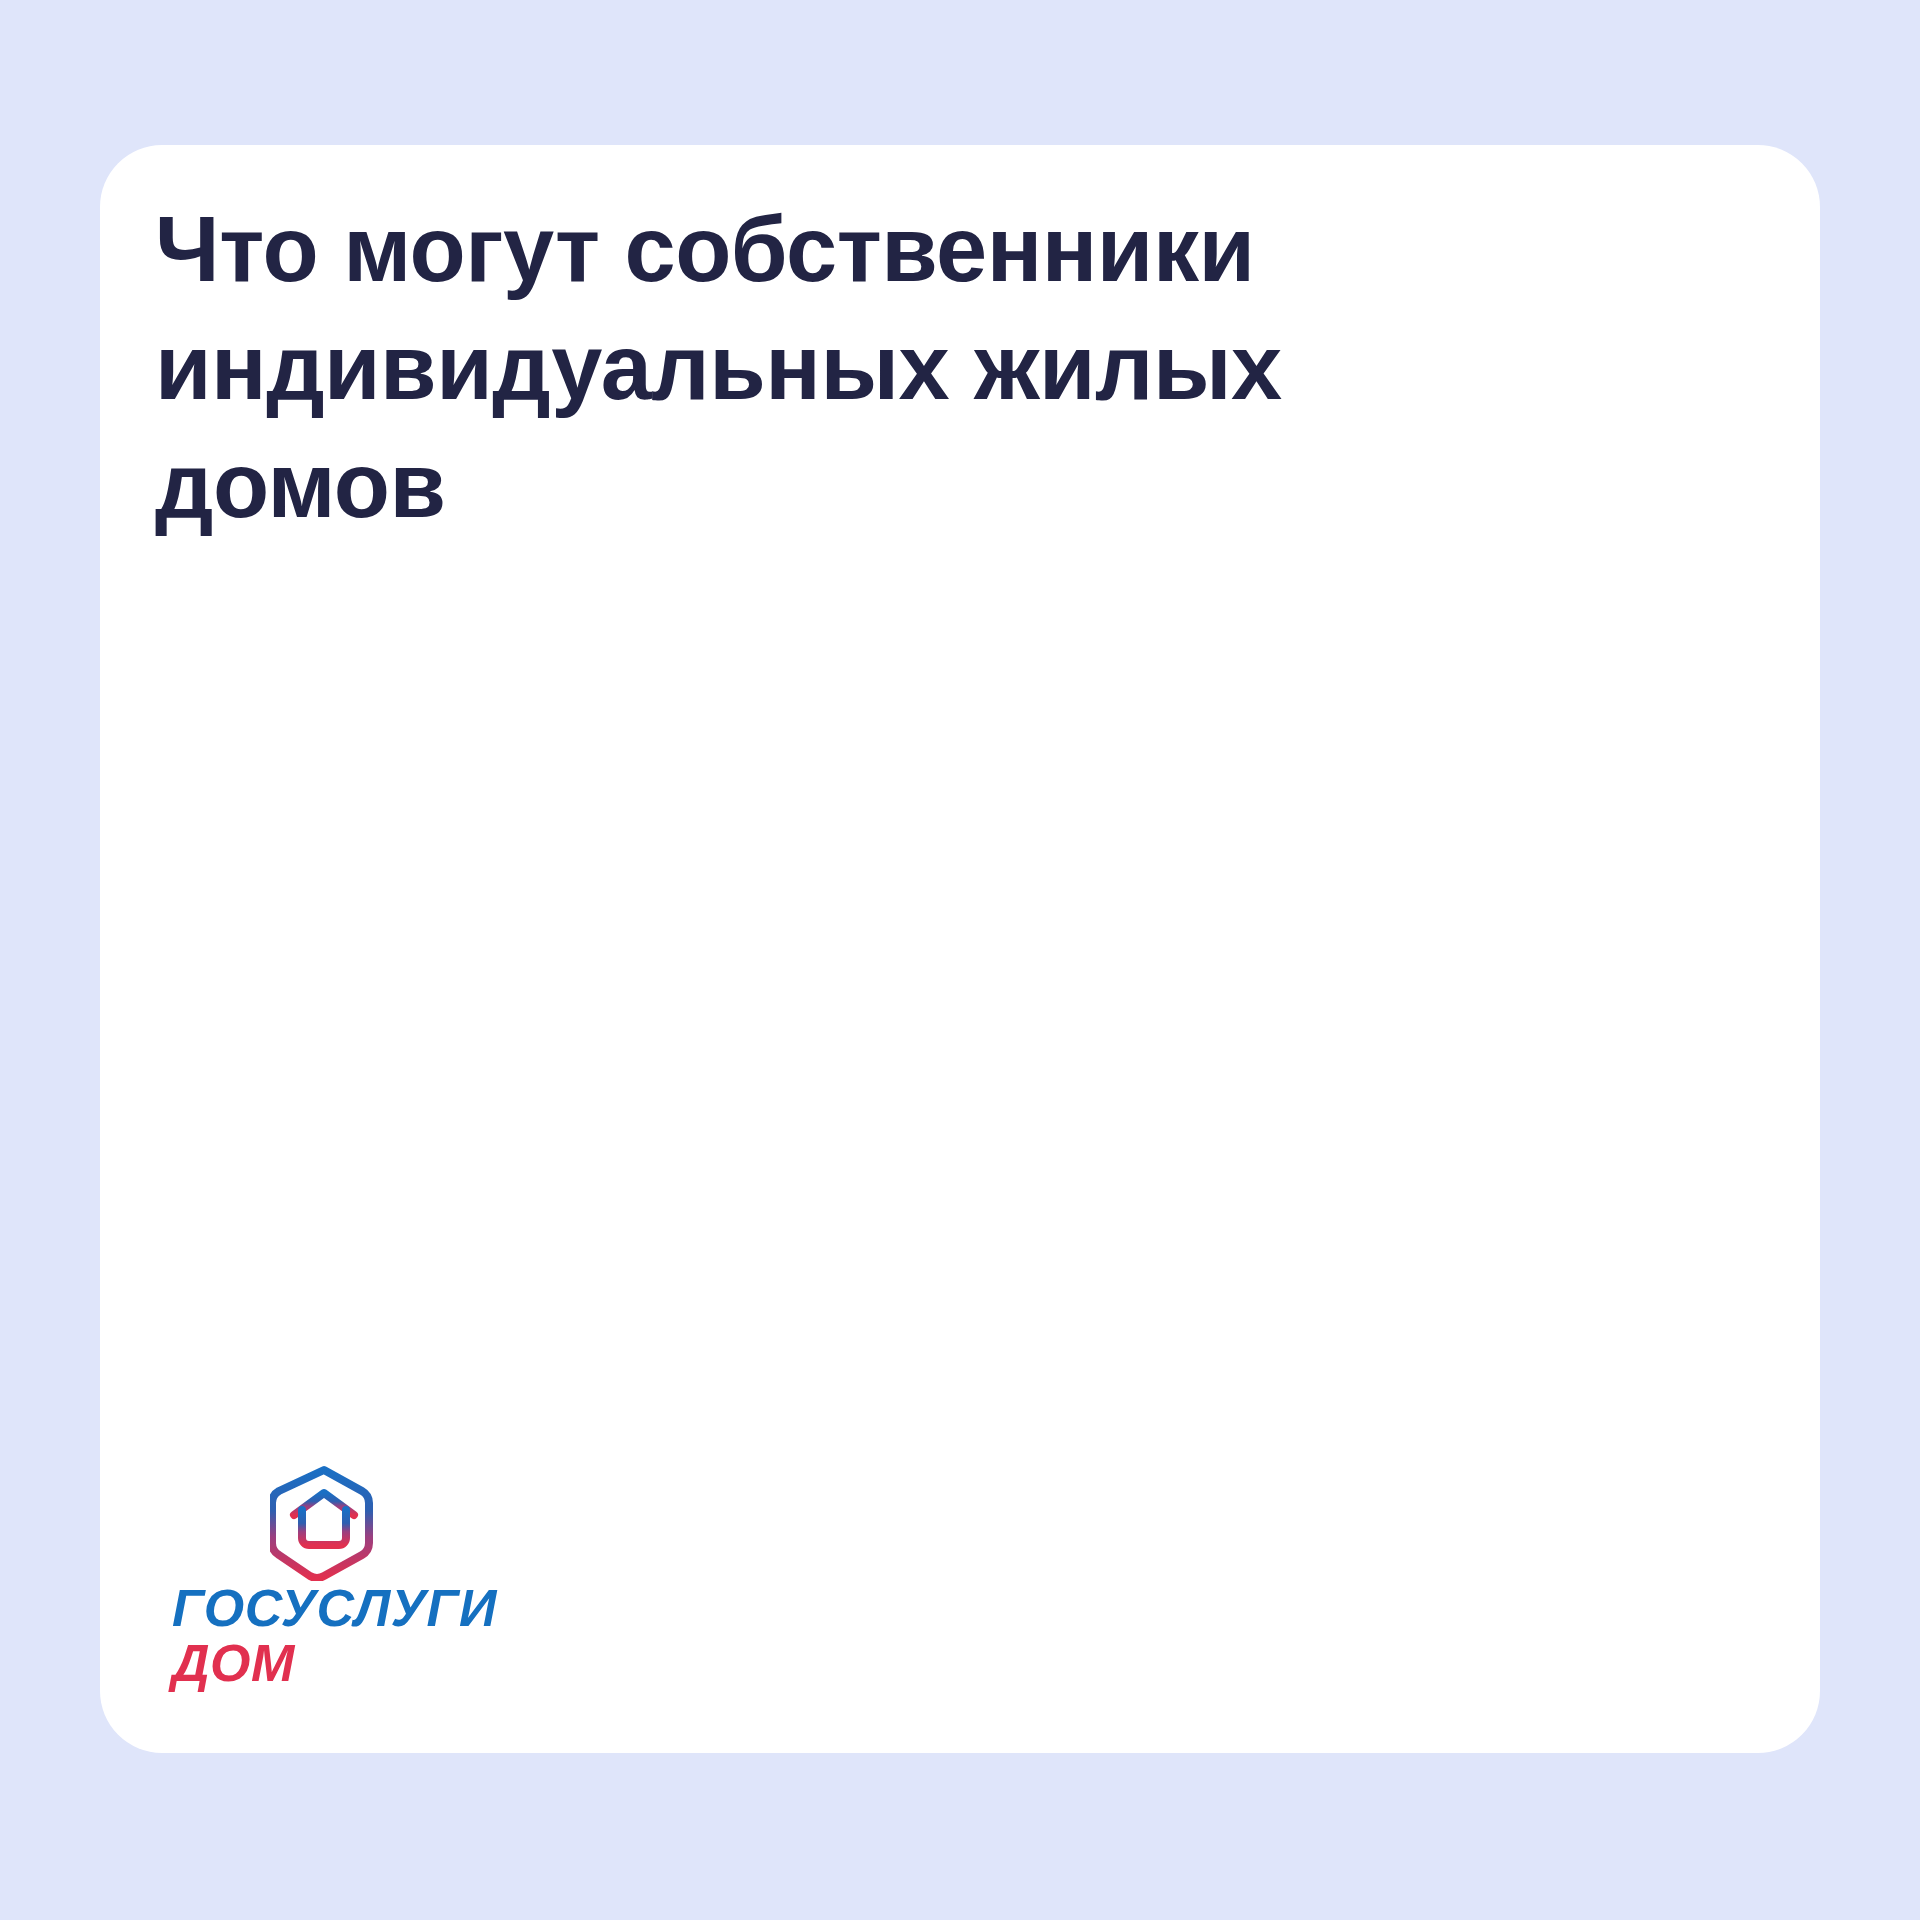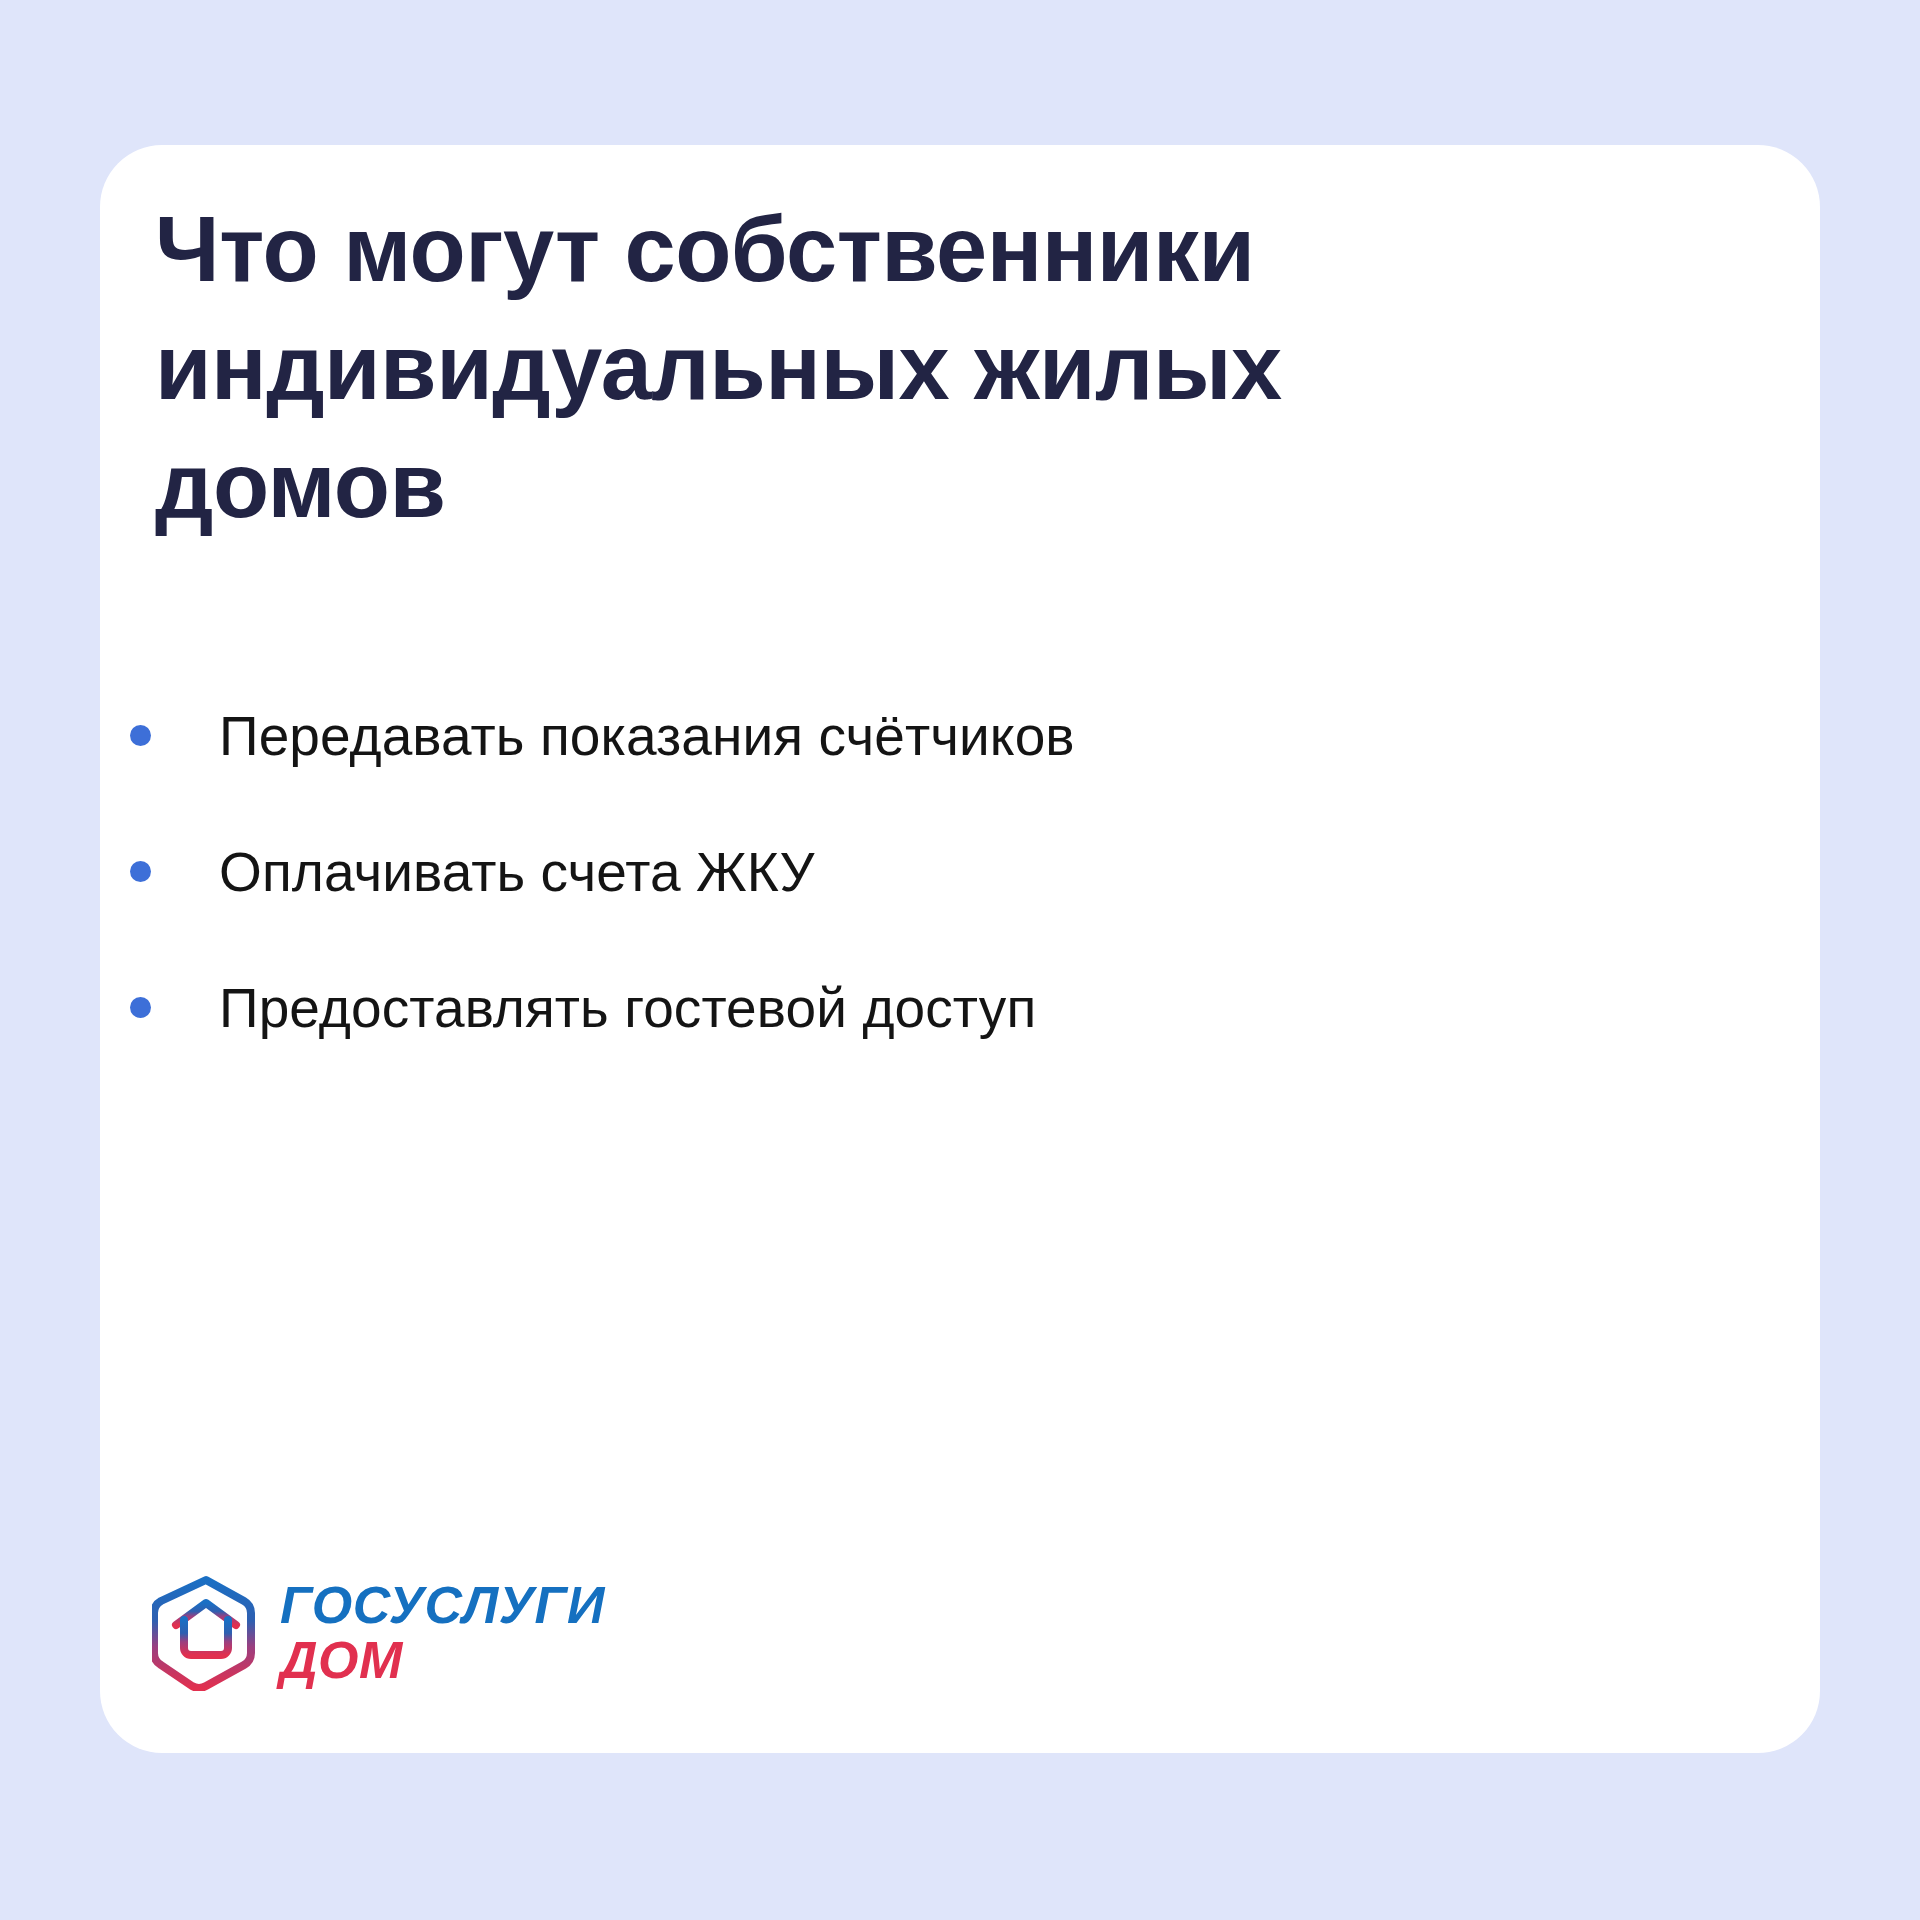--- a/index.html
+++ b/index.html
@@ -89,20 +89,21 @@
     letter-spacing: 0.1px;
   }
 
   
   .logo {
     position: absolute;
     left: 52px;
     bottom: 62px;
     display: flex;
     align-items: center;
+    flex-direction: column;
   }
   .logo-mark {
     flex: 0 0 auto;
     width: 108px;
     height: 116px;
     display: block;
   }
   .logo-words {
     margin-left: 20px;
     display: flex;
@@ -132,38 +133,20 @@
 </style>
 </head>
 <body>
 
 <div class="stage">
 
   <div class="card">
 
     <h1 class="headline">Что могут собственники индивидуальных жилых домов</h1>
 
-    <ul class="bullet-list">
-
-      <li class="bullet-item">
-        <span class="bullet-dot"></span>
-        <span class="bullet-text">Передавать показания счётчиков</span>
-      </li>
-
-      <li class="bullet-item">
-        <span class="bullet-dot"></span>
-        <span class="bullet-text">Оплачивать счета ЖКУ</span>
-      </li>
-
-      <li class="bullet-item">
-        <span class="bullet-dot"></span>
-        <span class="bullet-text">Предоставлять гостевой доступ</span>
-      </li>
-
-    </ul>
 
     <div class="logo">
 
       <svg class="logo-mark" viewBox="0 0 108 116">
         <defs>
           <linearGradient id="gosGrad" x1="0" y1="0" x2="0" y2="1">
             <stop offset="0%" stop-color="#1a6fc4"></stop>
             <stop offset="38%" stop-color="#2f5fb0"></stop>
             <stop offset="62%" stop-color="#9b3f80"></stop>
             <stop offset="100%" stop-color="#e1304f"></stop>

